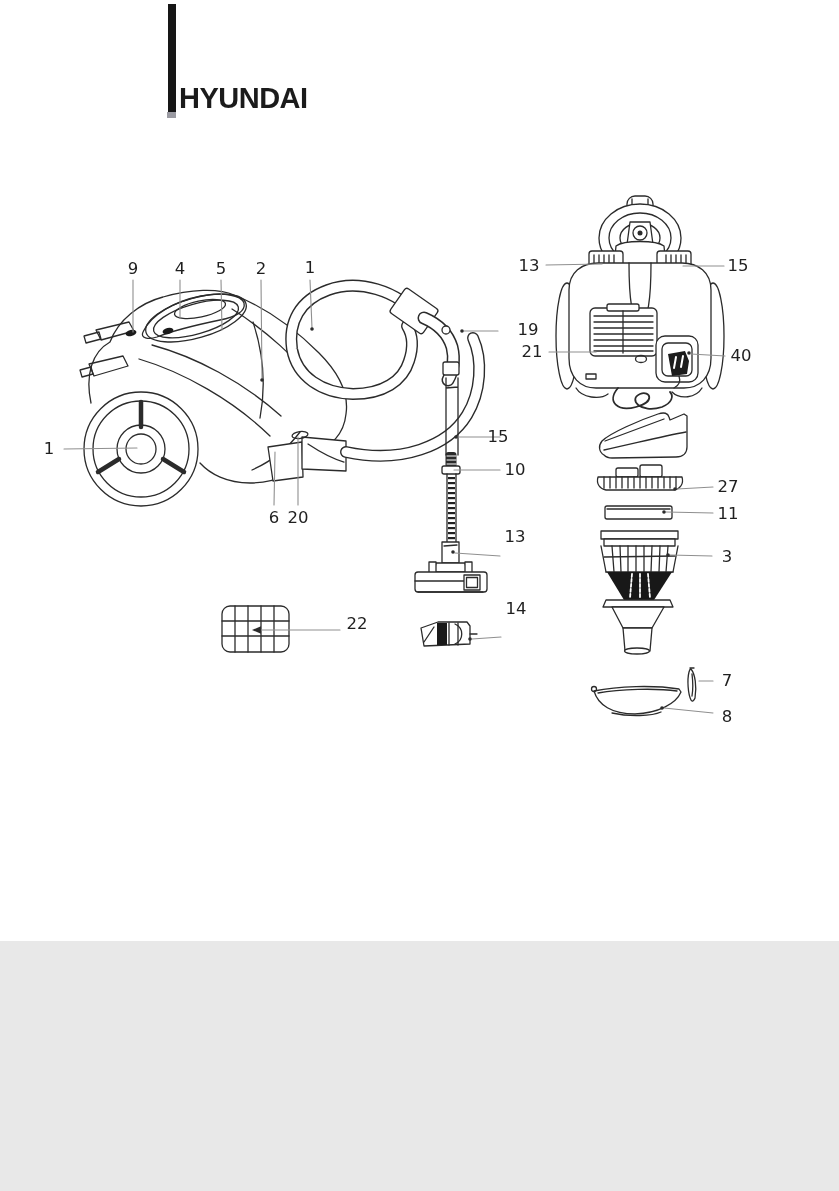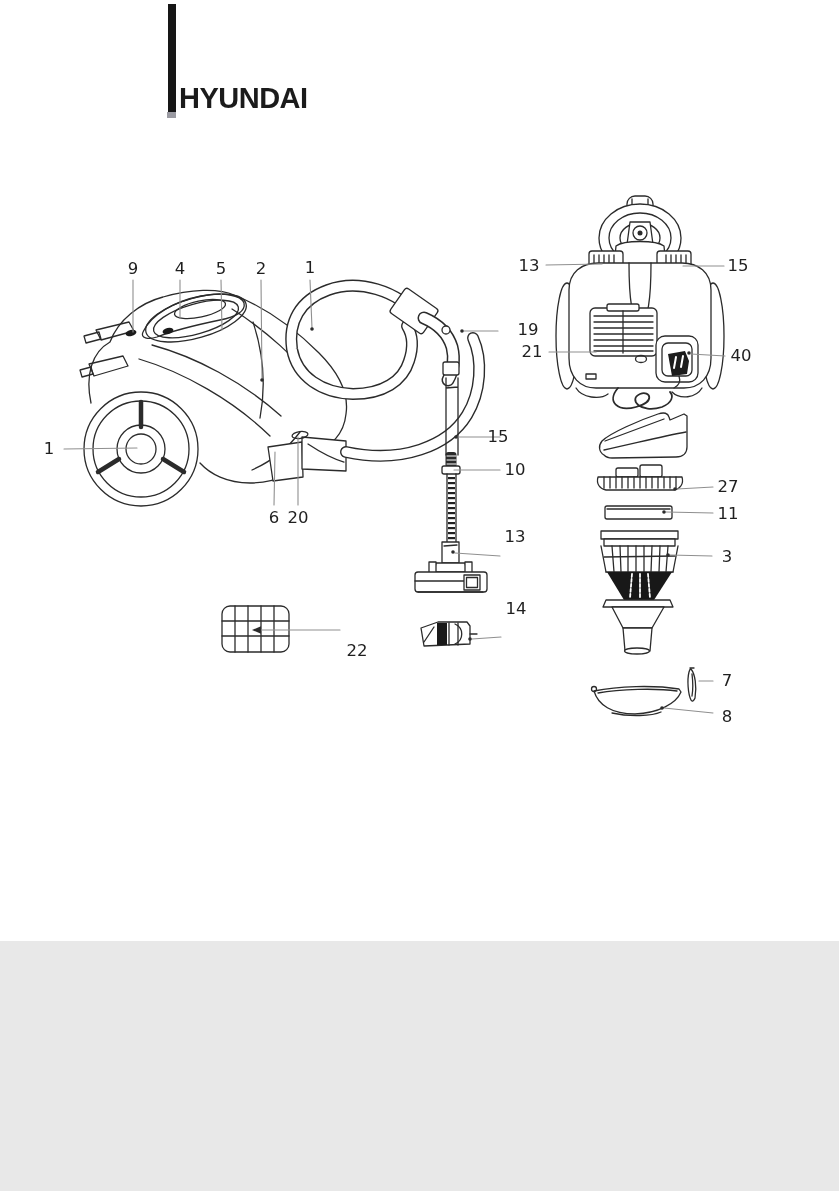--- a/index.html
+++ b/index.html
@@ -285,21 +285,21 @@
   <div class="callout" style="left:738px;top:266px">15</div>
   <div class="callout" style="left:528px;top:330px">19</div>
   <div class="callout" style="left:532px;top:352px">21</div>
   <div class="callout" style="left:741px;top:356px">40</div>
   <div class="callout" style="left:49px;top:449px">1</div>
   <div class="callout" style="left:498px;top:437px">15</div>
   <div class="callout" style="left:515px;top:470px">10</div>
   <div class="callout" style="left:274px;top:518px">6</div>
   <div class="callout" style="left:298px;top:518px">20</div>
   <div class="callout" style="left:515px;top:537px">13</div>
-  <div class="callout" style="left:357px;top:651px">22</div>
+  <div class="callout" style="left:357px;top:624px">22</div>
   <div class="callout" style="left:516px;top:609px">14</div>
   <div class="callout" style="left:728px;top:487px">27</div>
   <div class="callout" style="left:728px;top:514px">11</div>
   <div class="callout" style="left:727px;top:557px">3</div>
   <div class="callout" style="left:727px;top:681px">7</div>
   <div class="callout" style="left:727px;top:717px">8</div>
 
   <div class="parts-table">
     <div class="tcell" style="left:0;width:193px"></div>
     <div class="tdiv" style="left:193px"></div>

